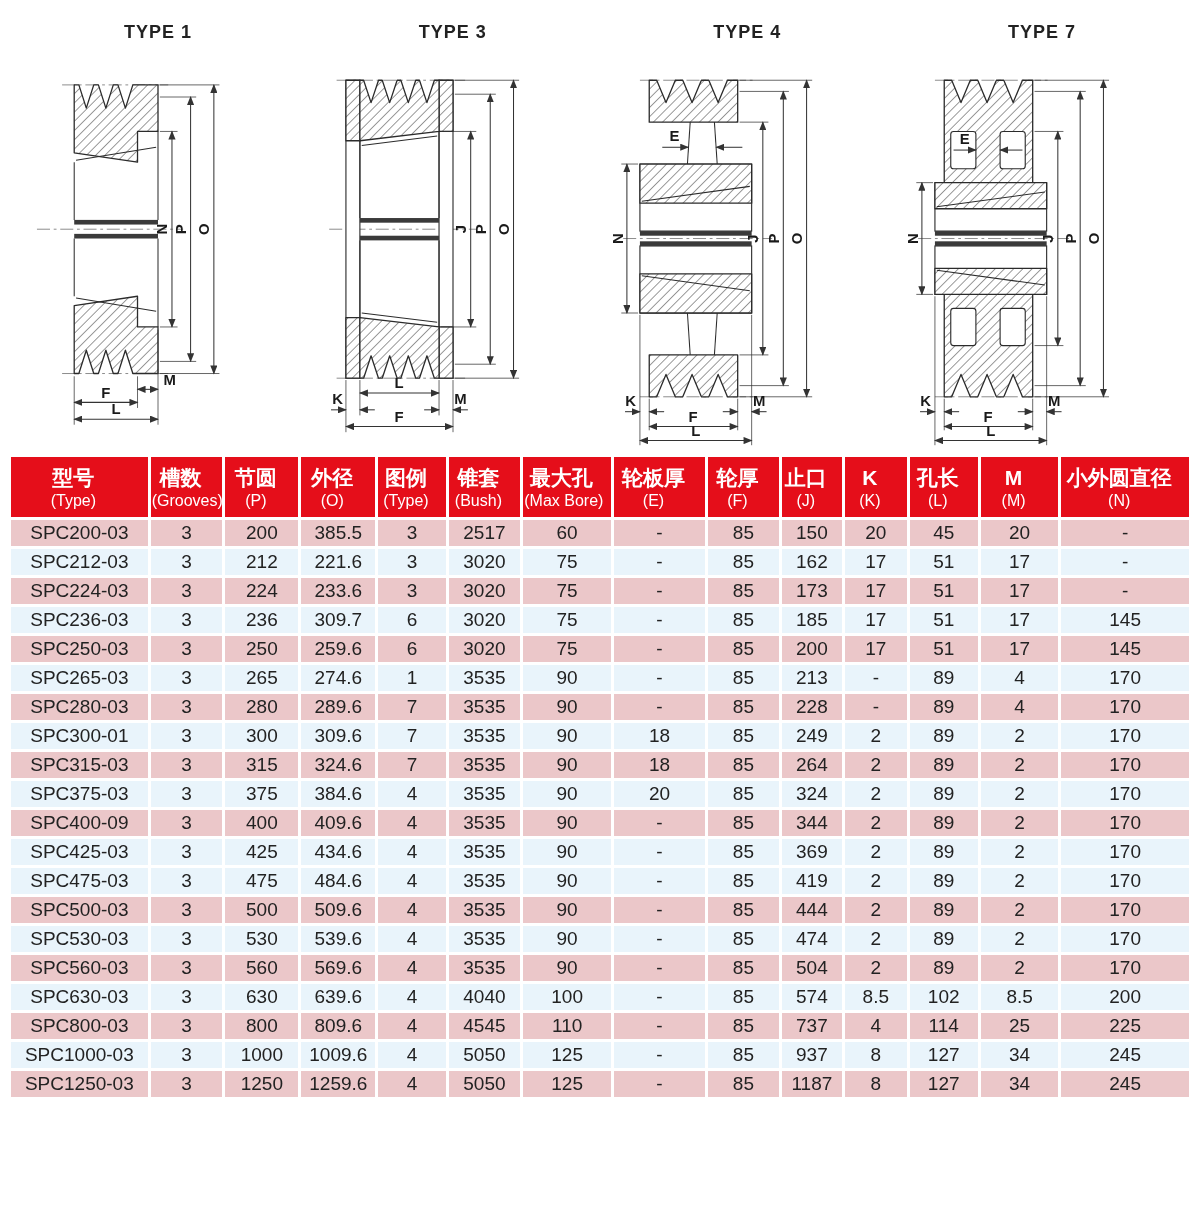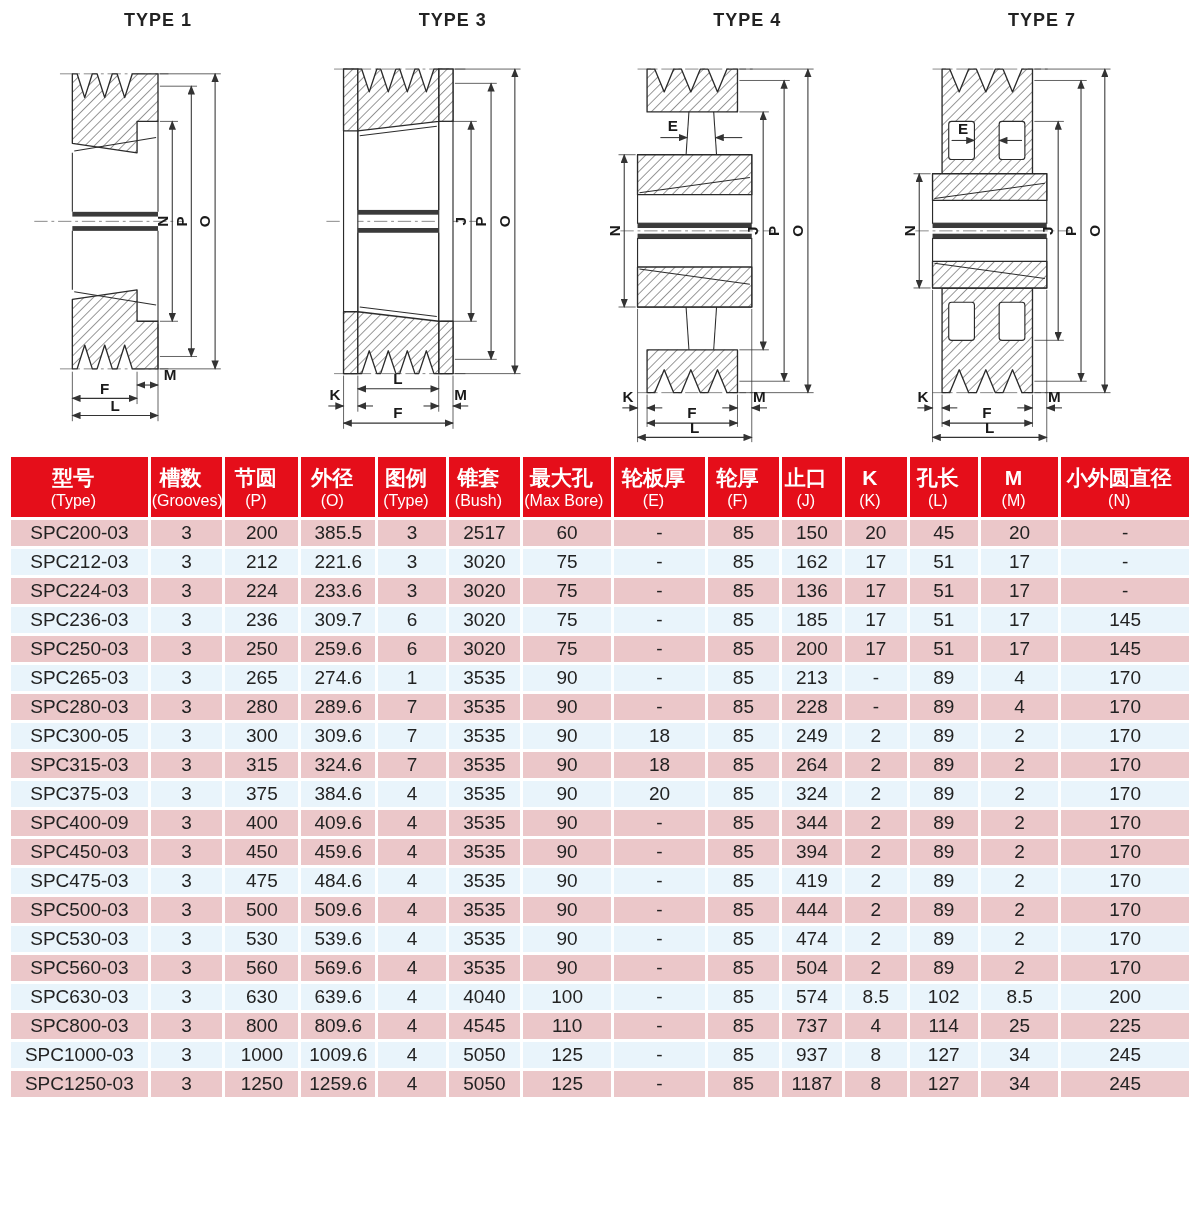--- a/index.html
+++ b/index.html
@@ -1,20 +1,20 @@
 <!DOCTYPE html>
 <html style="--header-red: #e50e1a; --header-text: #ffffff; --row-pink: #ebc7c9; --row-blue: #e9f4fb; --body-text: #222222; --line-color: #2b2b2b;"><head>
 <meta charset="utf-8">
 <style>
   html,body{margin:0;padding:0;background:#fff;}
   body{width:1200px;font-family:"Liberation Sans",sans-serif;}
   .page{width:1200px;}
 
   
-  .drawings{display:flex;justify-content:space-between;padding:4px 14px 0 14px;height:448px;box-sizing:border-box;}
+  .drawings{display:flex;justify-content:space-between;padding:16px 14px 0 14px;height:448px;box-sizing:border-box;}
   .drawing{margin:0;width:288px;display:flex;flex-direction:column;align-items:center;}
   .drawing-title{font-size:18px;font-weight:700;color:#222;letter-spacing:1px;margin:6px 0 0 0;text-align:center;font-family:"Liberation Sans",sans-serif;}
   .drawing svg{width:276px;height:414px;display:block;}
 
   .part{fill:url(#hatch);stroke:var(--line-color,#2b2b2b);stroke-width:1.4;stroke-linejoin:round;}
   .whitepart{fill:#fff;stroke:var(--line-color,#2b2b2b);stroke-width:1.2;}
   .thin{stroke:var(--line-color,#2b2b2b);stroke-width:1.1;fill:none;}
   .bar{fill:#3a3a3a;}
   .cl{stroke:#777;stroke-width:0.9;stroke-dasharray:14 4 3 4;fill:none;}
   .dim{stroke:#333;stroke-width:1.1;marker-start:url(#ah);marker-end:url(#ah);}
@@ -368,21 +368,21 @@
         <tr class="pink">
           <td>SPC224-03</td>
           <td>3</td>
           <td>224</td>
           <td>233.6</td>
           <td>3</td>
           <td>3020</td>
           <td>75</td>
           <td>-</td>
           <td>85</td>
-          <td>136</td>
+          <td>173</td>
           <td>17</td>
           <td>51</td>
           <td>17</td>
           <td>-</td>
         </tr>
         <tr class="blue">
           <td>SPC236-03</td>
           <td>3</td>
           <td>236</td>
           <td>309.7</td>
@@ -439,21 +439,21 @@
           <td>90</td>
           <td>-</td>
           <td>85</td>
           <td>228</td>
           <td>-</td>
           <td>89</td>
           <td>4</td>
           <td>170</td>
         </tr>
         <tr class="blue">
-          <td>SPC300-05</td>
+          <td>SPC300-01</td>
           <td>3</td>
           <td>300</td>
           <td>309.6</td>
           <td>7</td>
           <td>3535</td>
           <td>90</td>
           <td>18</td>
           <td>85</td>
           <td>249</td>
           <td>2</td>
@@ -502,31 +502,31 @@
           <td>3535</td>
           <td>90</td>
           <td>-</td>
           <td>85</td>
           <td>344</td>
           <td>2</td>
           <td>89</td>
           <td>2</td>
           <td>170</td>
         </tr>
-        <tr class="pink">
-          <td>SPC450-03</td>
-          <td>3</td>
-          <td>450</td>
-          <td>459.6</td>
-          <td>4</td>
-          <td>3535</td>
-          <td>90</td>
-          <td>-</td>
-          <td>85</td>
-          <td>394</td>
+        <tr class="blue">
+          <td>SPC425-03</td>
+          <td>3</td>
+          <td>425</td>
+          <td>434.6</td>
+          <td>4</td>
+          <td>3535</td>
+          <td>90</td>
+          <td>-</td>
+          <td>85</td>
+          <td>369</td>
           <td>2</td>
           <td>89</td>
           <td>2</td>
           <td>170</td>
         </tr>
         <tr class="blue">
           <td>SPC475-03</td>
           <td>3</td>
           <td>475</td>
           <td>484.6</td>

